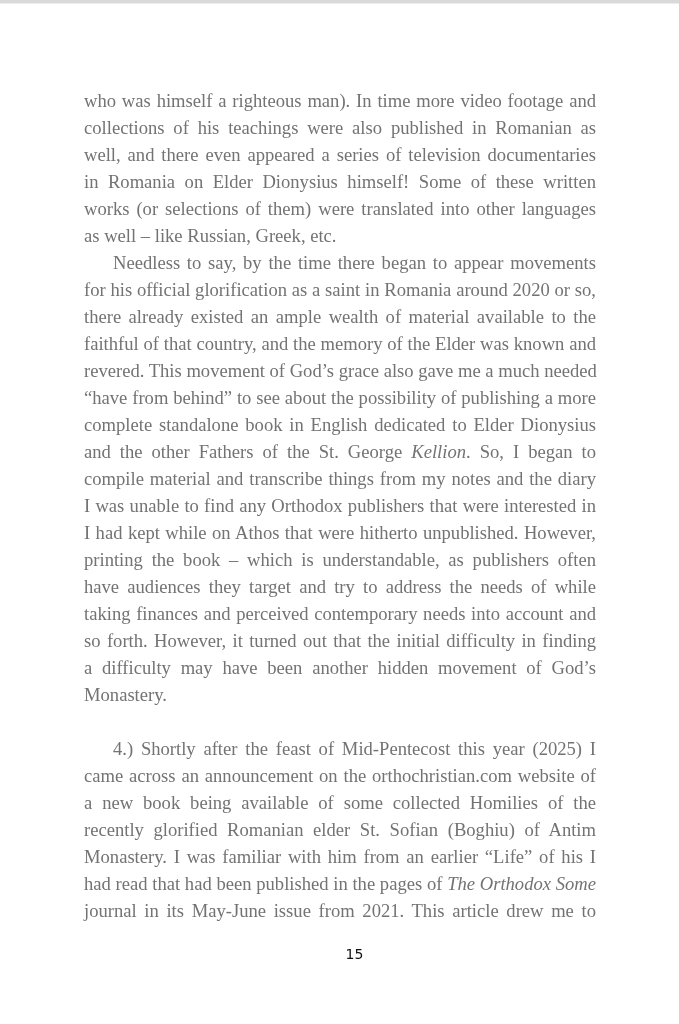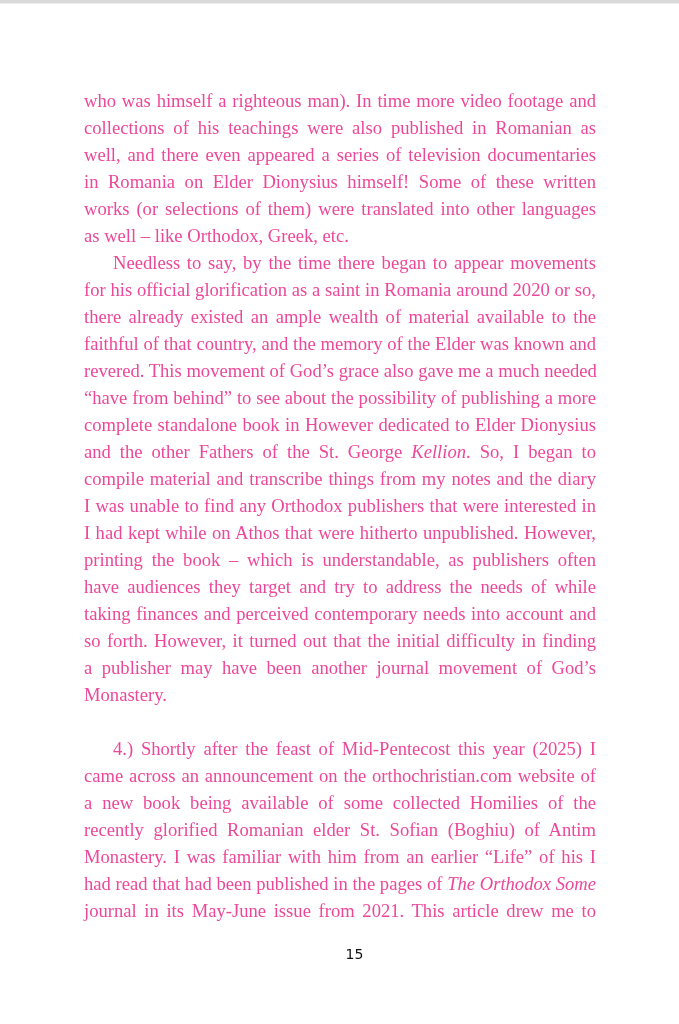--- a/index.html
+++ b/index.html
@@ -22,21 +22,21 @@
       background: #d9d9d9;
       border-bottom: 1px solid #ececec;
     }
     .page {
       position: absolute;
       left: 84px;
       top: 87px;
       width: 512px;
       font-family: "Liberation Serif", serif;
       font-size: 18.6px;
-      color: #ec4899;
+      color: #737373;
     }
     .line {
       height: 27px;
       line-height: 27px;
       white-space: nowrap;
       text-align: justify;
       text-align-last: justify;
     }
     .line.last {
       text-align-last: left;
@@ -68,40 +68,40 @@
 <div class="top-border"></div>
 
 <div class="page" id="page">
 
   <div>
     <div class="line">who was himself a righteous man). In time more video footage and</div>
     <div class="line">collections of his teachings were also published in Romanian as</div>
     <div class="line">well, and there even appeared a series of television documentaries</div>
     <div class="line">in Romania on Elder Dionysius himself! Some of these written</div>
     <div class="line">works (or selections of them) were translated into other languages</div>
-    <div class="line last">as well – like Orthodox, Greek, etc.</div>
+    <div class="line last">as well – like Russian, Greek, etc.</div>
   </div>
 
   <div>
     <div class="line indent">Needless to say, by the time there began to appear movements</div>
     <div class="line">for his official glorification as a saint in Romania around 2020 or so,</div>
     <div class="line">there already existed an ample wealth of material available to the</div>
     <div class="line">faithful of that country, and the memory of the Elder was known and</div>
     <div class="line">revered. This movement of God’s grace also gave me a much needed</div>
     <div class="line">“have from behind” to see about the possibility of publishing a more</div>
-    <div class="line">complete standalone book in However dedicated to Elder Dionysius</div>
+    <div class="line">complete standalone book in English dedicated to Elder Dionysius</div>
     <div class="line">and the other Fathers of the St. George <em>Kellion</em>. So, I began to</div>
     <div class="line">compile material and transcribe things from my notes and the diary</div>
     <div class="line">I was unable to find any Orthodox publishers that were interested in</div>
     <div class="line">I had kept while on Athos that were hitherto unpublished. However,</div>
     <div class="line">printing the book – which is understandable, as publishers often</div>
     <div class="line">have audiences they target and try to address the needs of while</div>
     <div class="line">taking finances and perceived contemporary needs into account and</div>
     <div class="line">so forth. However, it turned out that the initial difficulty in finding</div>
-    <div class="line">a publisher may have been another journal movement of God’s</div>
+    <div class="line">a difficulty may have been another hidden movement of God’s</div>
     <div class="line last">Monastery.</div>
   </div>
 
   <div class="gap"></div>
 
   <div>
     <div class="line indent">4.) Shortly after the feast of Mid-Pentecost this year (2025) I</div>
     <div class="line">came across an announcement on the orthochristian.com website of</div>
     <div class="line">a new book being available of some collected Homilies of the</div>
     <div class="line">recently glorified Romanian elder St. Sofian (Boghiu) of Antim</div>

